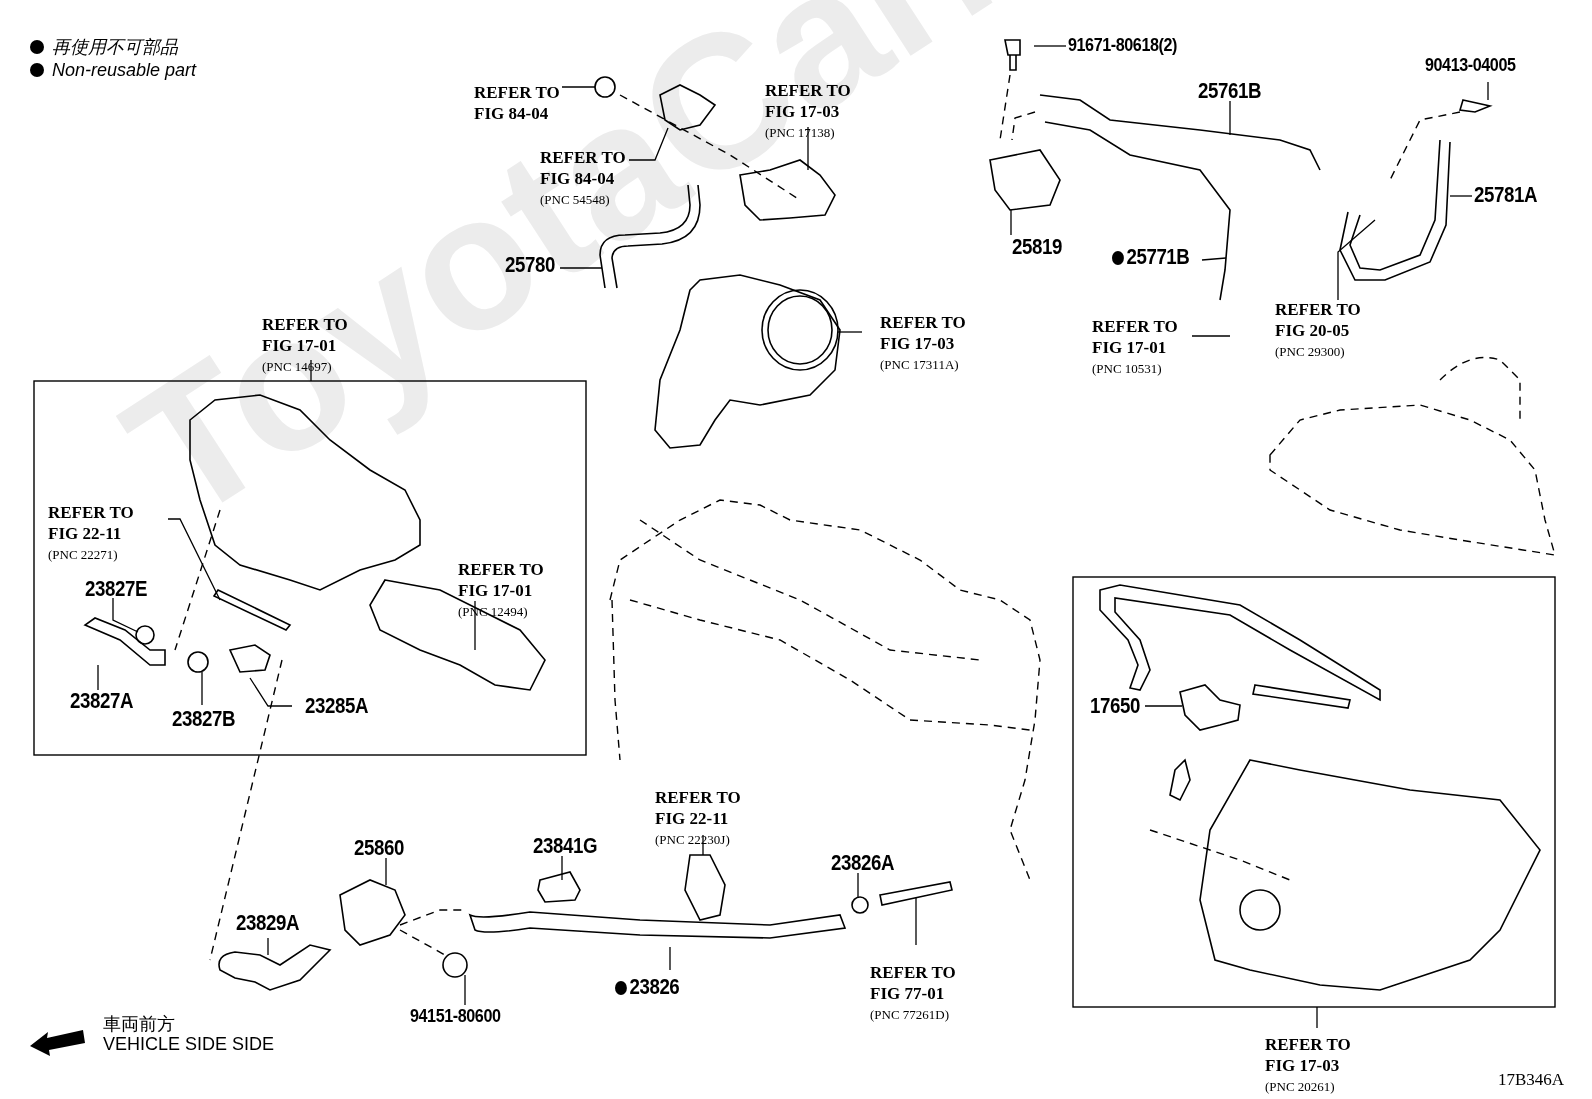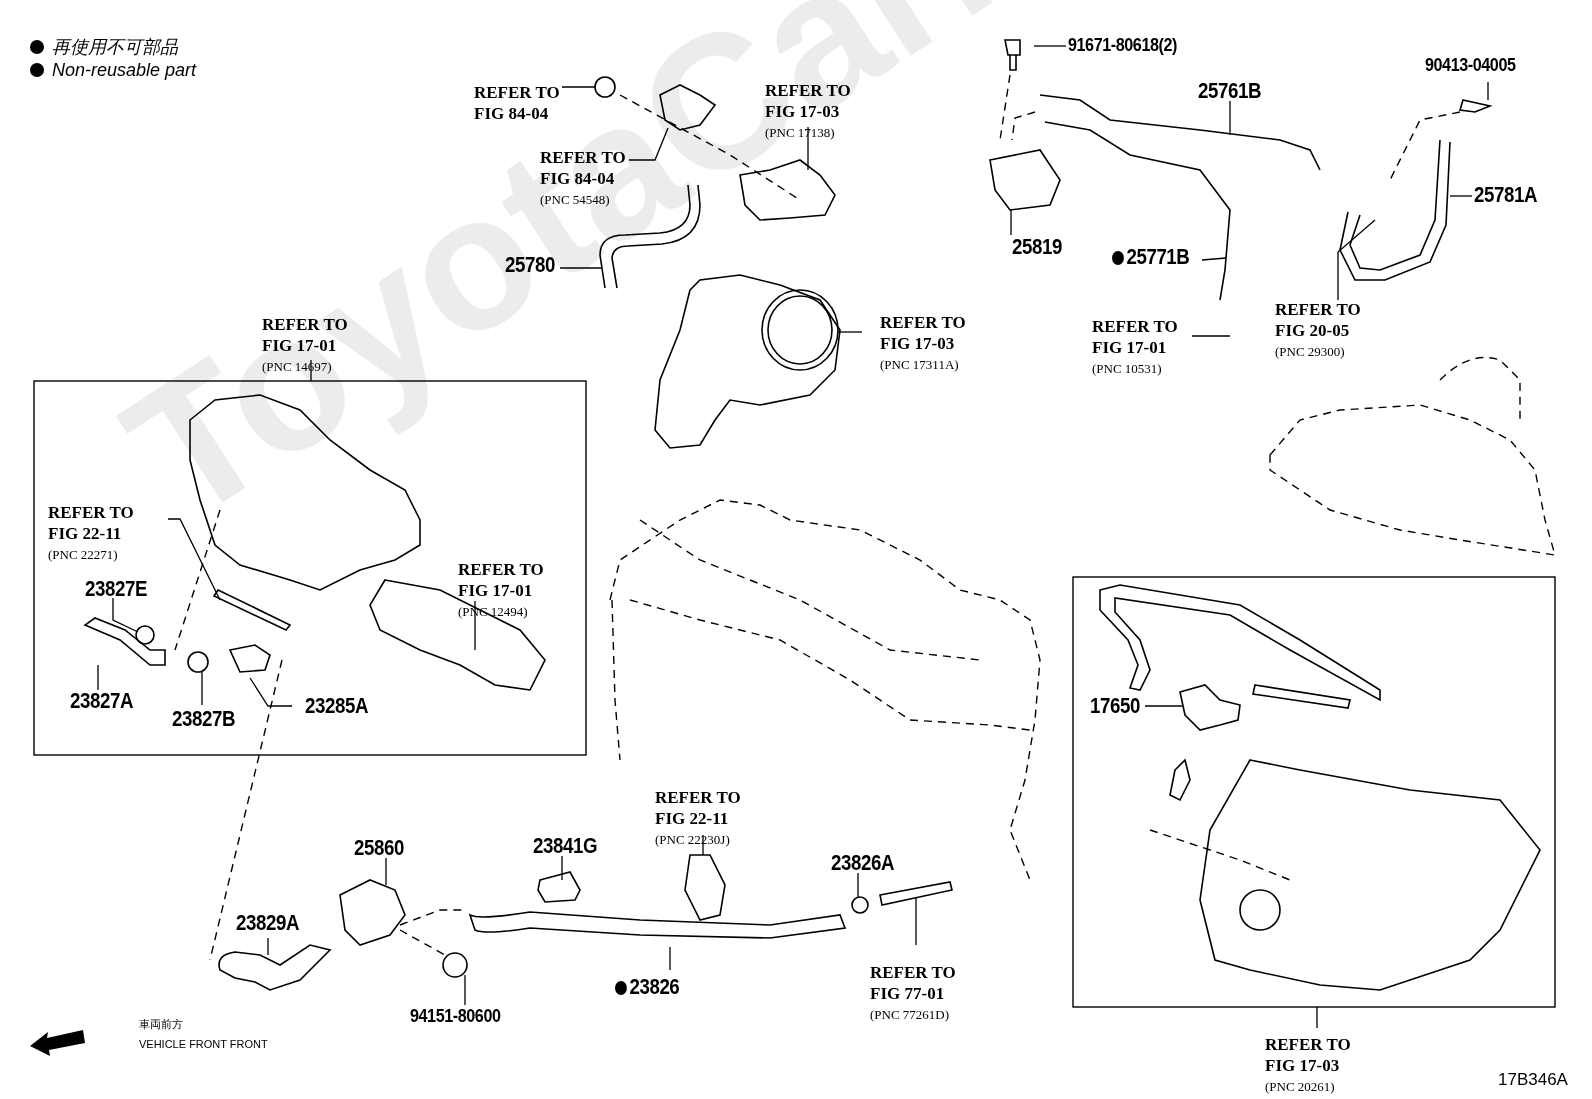--- a/index.html
+++ b/index.html
@@ -5,22 +5,22 @@
   html, body { margin:0; padding:0; background:#ffffff; }
   body { width:1592px; height:1099px; position:relative; overflow:hidden; font-family:"DejaVu Sans Mono", monospace; color:#000; }
   #canvas { position:absolute; left:0; top:0; width:1592px; height:1099px; }
   .lbl { position:absolute; white-space:nowrap; line-height:1; }
   .pn { font-family:"Liberation Sans", sans-serif; font-weight:bold; font-size:22px; letter-spacing:-0.5px; transform:scaleX(0.85); transform-origin:left top; }
   .ref { font-family:Liberation Serif, serif; font-weight:bold; font-size:17px; line-height:21px;margin-top:12px; }
   .ref .pnc { font-weight:normal; font-size:13px; display:block; }
   .ref span { display:block; }
   .legend { font-family:"Liberation Sans", sans-serif; font-size:18px; line-height:23px; }
   .dot { display:inline-block; width:14px; height:14px; background:#000; border-radius:50%; margin-right:8px; vertical-align:-1px; }
-  .front { font-family:"Liberation Sans", sans-serif; font-size:11px; line-height:20px;margin-left:36px; }
-  .code { font-family:Liberation Sans, sans-serif; font-size:17px; }
+  .front { font-family:"Liberation Sans", sans-serif; font-size:18px; line-height:20px; }
+  .code { font-family:Liberation Serif, serif; font-size:17px; }
   .wm { position:absolute; left:90px; top:380px; font-family:"Liberation Sans", sans-serif; font-weight:bold; font-size:190px; color:#ececec; transform:rotate(-33deg); transform-origin:left top; white-space:nowrap; }
   svg .part { fill:none; stroke:#000; stroke-width:1.6; }
   svg .lead { fill:none; stroke:#000; stroke-width:1.3; }
   svg .dash { fill:none; stroke:#000; stroke-width:1.4; stroke-dasharray:8 6; }
   svg .box { fill:none; stroke:#000; stroke-width:1.4; }
 </style>
 </head>
 <body>
 
 <div class="wm">ToyotaCarMine.ru</div>
@@ -199,16 +199,16 @@
     <span class="pnc">(PNC 77261D)</span>
 </div>
 <div class="lbl ref" style="left:1265px;top:1022px;">
   <span>REFER TO</span>
     <span>FIG 17-03</span>
     <span class="pnc">(PNC 20261)</span>
 </div>
 
 <div class="lbl front" style="left:103px;top:1014px;">
   <div>車両前方</div>
-  <div>VEHICLE FRONT FRONT</div>
+  <div>VEHICLE SIDE SIDE</div>
 </div>
 
 <div class="lbl code" style="left:1498px;top:1071px;">17B346A</div>
 
 </body></html>

